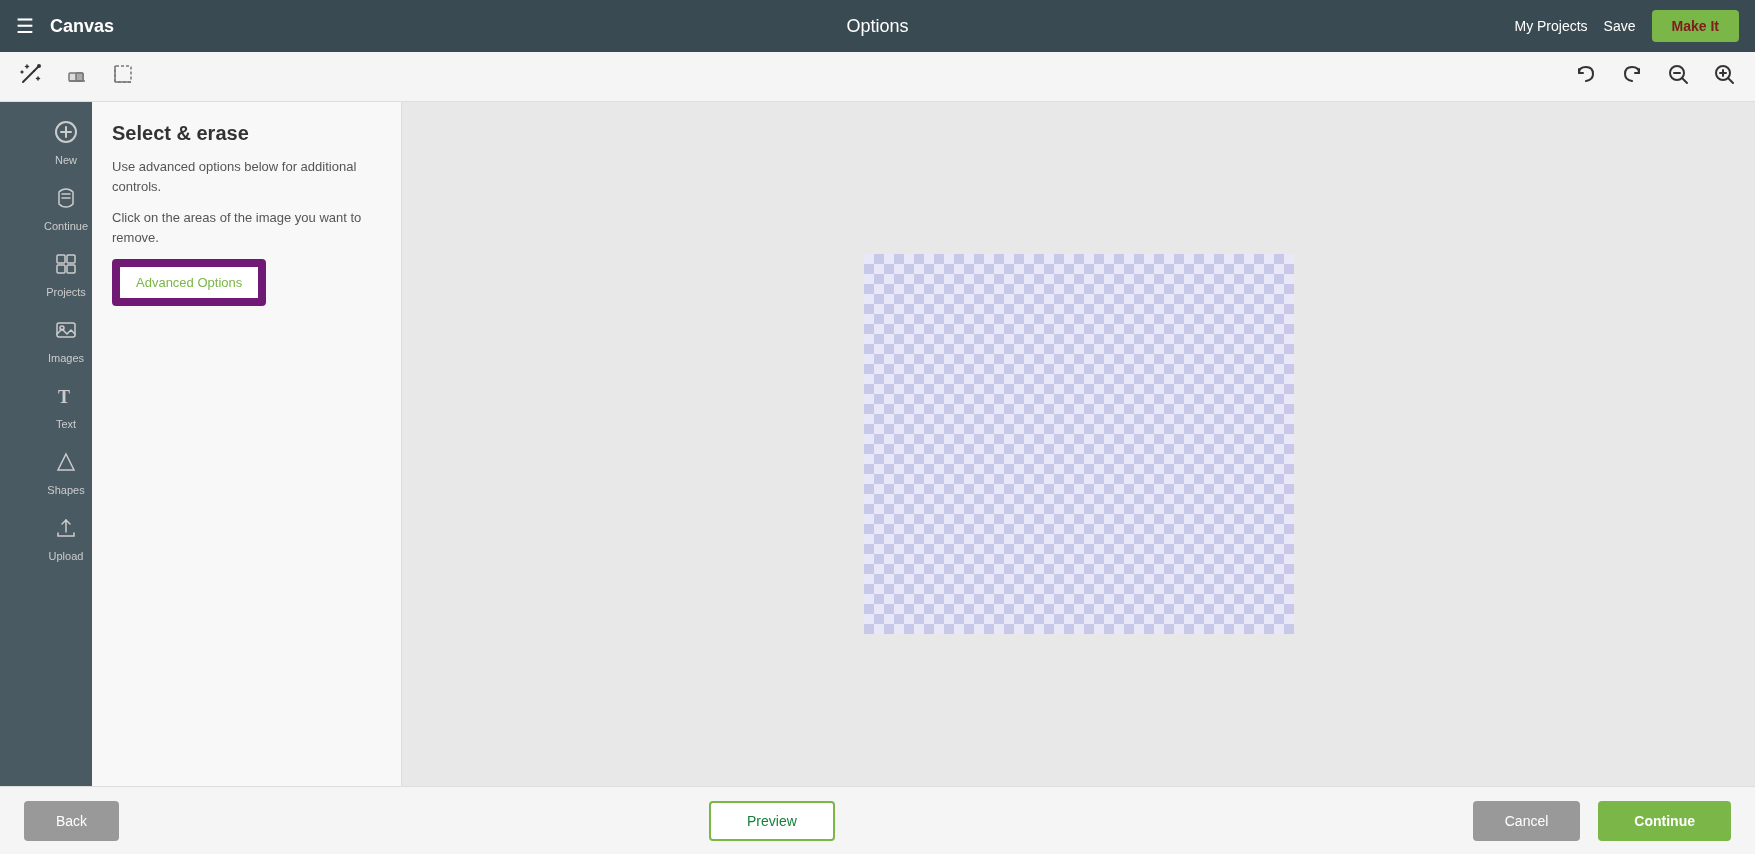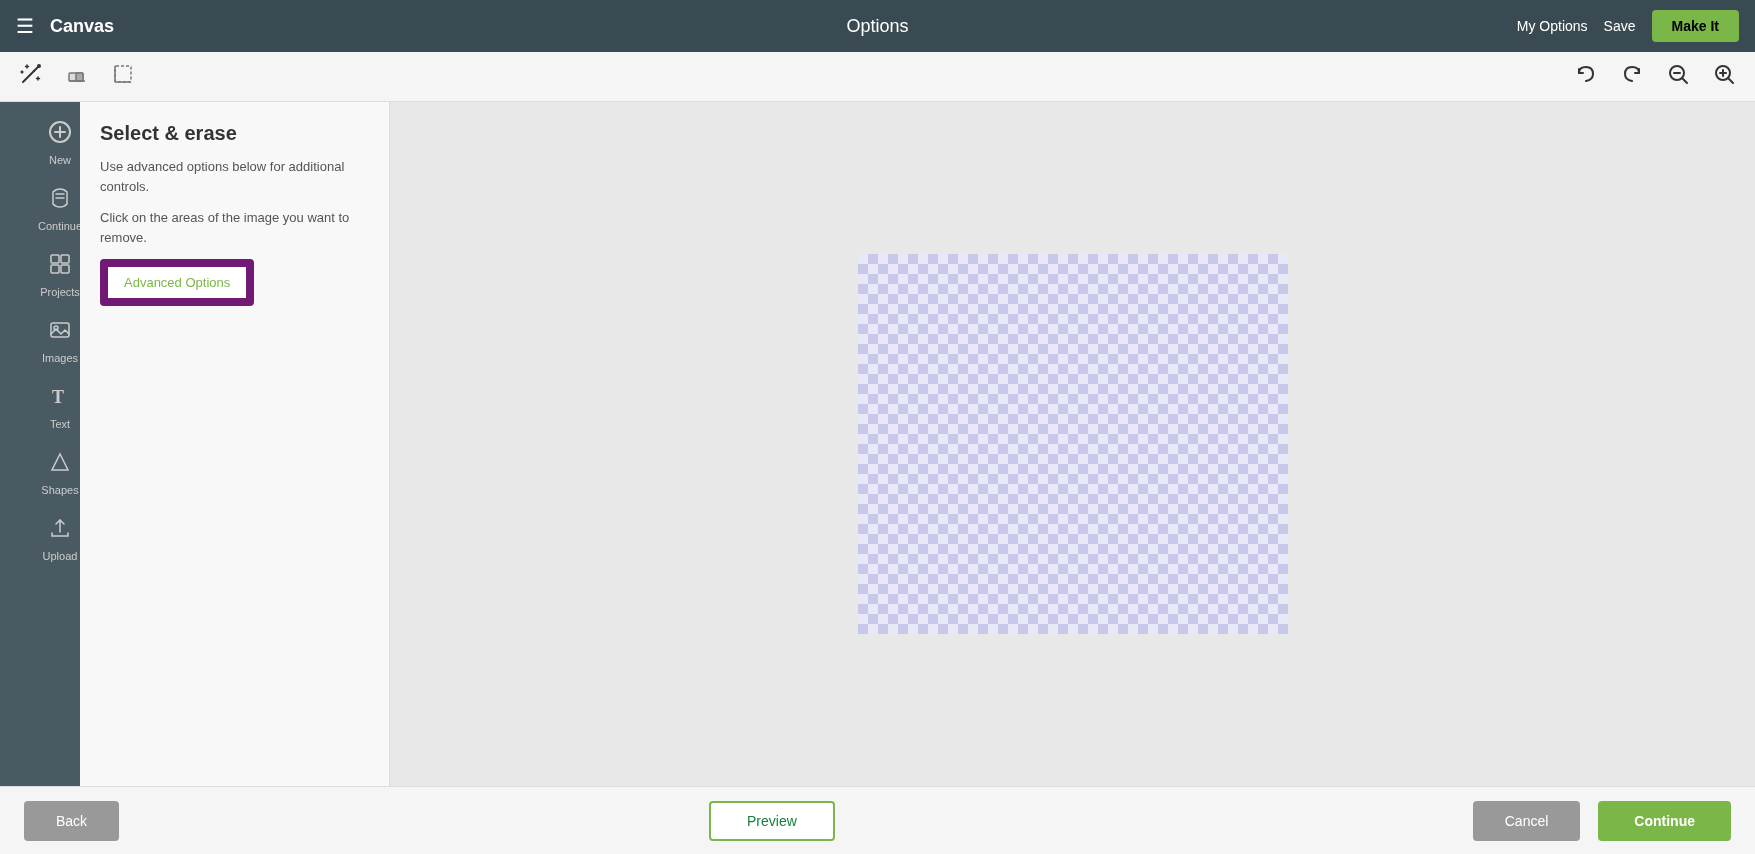--- a/index.html
+++ b/index.html
@@ -47,21 +47,21 @@
     }
     .header-save {
       color: white;
       font-size: 14px;
       cursor: pointer;
       background: none;
       border: none;
     }
     .header-make-it {
       background: #7ab648;
-      color: #000000;
+      color: #7f1d1d;
       border: none;
       padding: 8px 20px;
       border-radius: 4px;
       font-size: 14px;
       font-weight: bold;
       cursor: pointer;
     }
 
     
     .toolbar {
@@ -92,21 +92,21 @@
 
     
     .main-body {
       display: flex;
       flex: 1;
       overflow: hidden;
     }
 
     
     .left-sidebar {
-      width: 80px;
+      width: 92px;
       background: #4a5a62;
       display: flex;
       flex-direction: column;
       align-items: center;
       padding-top: 10px;
       gap: 4px;
       flex-shrink: 0;
       padding-left: 40px;
     }
     .sidebar-item {
@@ -246,21 +246,21 @@
     }
   </style>
 </head>
 <body>
 
 <div class="header">
   <span class="header-menu-icon">☰</span>
   <span class="header-brand">Canvas</span>
   <span class="header-title">Options</span>
   <div class="header-actions">
-    <span class="header-my-projects">My Options</span>
+    <span class="header-my-projects">My Projects</span>
     <button class="header-save">Save</button>
     <button class="header-make-it">Make It</button>
   </div>
 </div>
 
 <div class="toolbar">
   <span class="toolbar-icon active" title="Magic Wand">
     
     <svg width="22" height="22" viewBox="0 0 22 22" fill="none" xmlns="http://www.w3.org/2000/svg">
       <line x1="3" y1="19" x2="14" y2="8" stroke="#333" stroke-width="2" stroke-linecap="round"></line>

